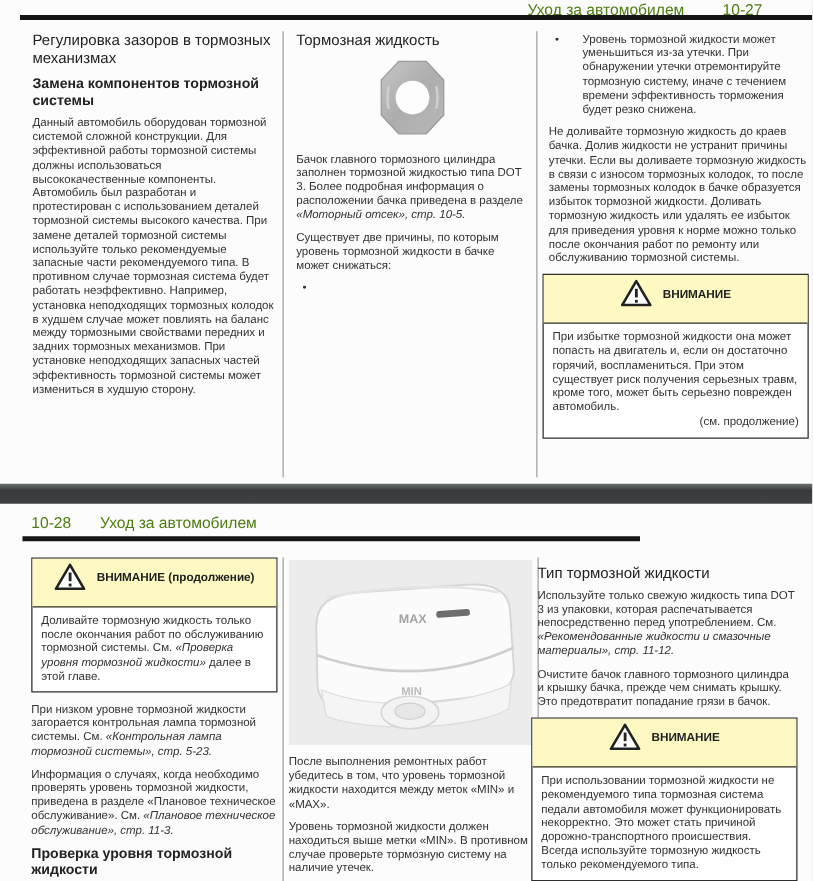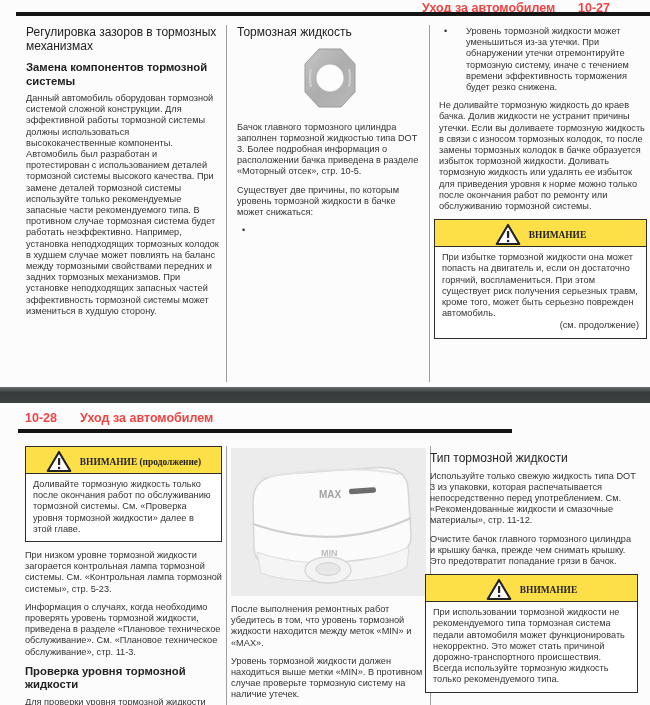--- a/index.html
+++ b/index.html
@@ -1,35 +1,35 @@
 <!DOCTYPE html>
 <html><head>
 <meta charset="utf-8">
 <style>
   html,body{margin:0;padding:0;background:#e9e9e9;}
   .screen{position:relative;width:650px;height:705px;background:#fcfcfc;overflow:hidden;
           font-family:"Liberation Sans",sans-serif;color:#333;}
   .abs{position:absolute;}
   
-  .hdr{font-weight:bold;font-size:12.5px;color:#ef4444;white-space:nowrap;}
+  .hdr{font-weight:normal;font-size:12.5px;color:#4d7c0f;white-space:nowrap;}
   .rule{background:#151515;}
   .vdiv{position:absolute;width:1px;background:#9f9f9f;}
   
   .col{position:absolute;}
   .h1c{font-weight:normal;font-size:12px;line-height:13.5px;margin:0 0 5px;color:#222;}
   .h2c{font-weight:bold;font-size:11.3px;line-height:13.5px;margin:8px 0 5px;color:#222;}
   p.b{font-size:9.2px;line-height:11.2px;margin:0 0 7px;color:#333;}
-  .it{margin-top:16px;}
+  .it{font-style:italic;margin-top:16px;}
   .bullet-row{display:flex;margin:0 0 7px;font-size:9.2px;line-height:11.2px;color:#333;}
   .bullet-dot{flex:none;width:22px;padding-left:5px;font-size:9.2px;}
   .bullet-txt{flex:1;}
   
   .warnbox{border:1.5px solid #2d2d2d;background:#fff;}
-  .warnhead{background:#fde047;border-bottom:1.5px solid #2d2d2d;display:flex;align-items:center;
-            justify-content:center;gap:8px;padding:3px 4px 0;font-family:Liberation Serif, serif;}
+  .warnhead{background:#fef9c3;border-bottom:1.5px solid #2d2d2d;display:flex;align-items:center;
+            justify-content:center;gap:8px;padding:3px 4px 12px;}
   .warntitle{font-weight:bold;font-size:9.4px;color:#1e1e1e;white-space:nowrap;}
   .warnbody{padding:5px 7px 6px;font-size:9.2px;line-height:11.2px;color:#333;}
   .warncont{text-align:right;margin-top:1px;}
   
   .band{position:absolute;left:0;width:650px;background:linear-gradient(#6a6e6e,#363a3a 35%,#3f4343);}
   .figwrap{display:flex;justify-content:center;}
 </style>
 </head>
 <body>
 

